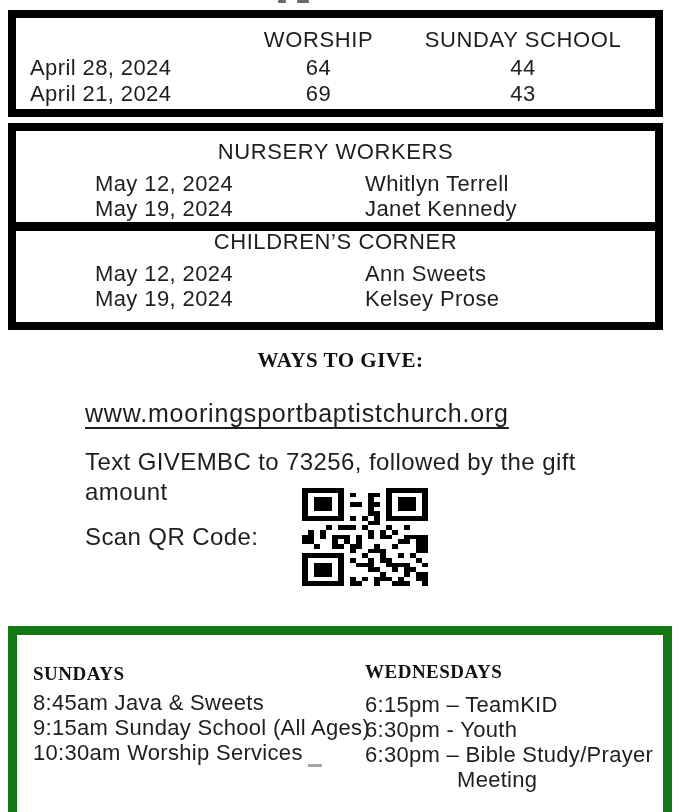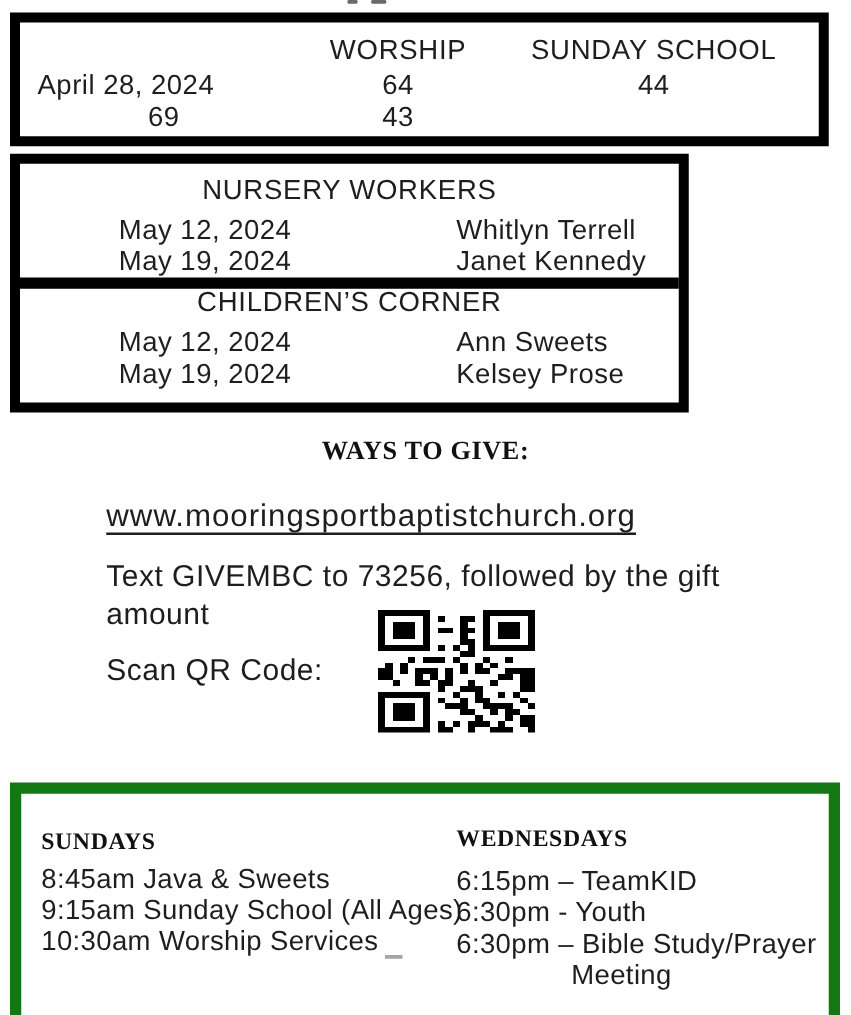--- a/index.html
+++ b/index.html
@@ -14,21 +14,21 @@
   
   .att-box { position:absolute; left:8px; top:10px; width:655px; height:107px;
              border:8px solid #000; background:#fff; padding-top:7px; }
   .att-row { display:grid; grid-template-columns:230px 145px 1fr; align-items:center; }
   .att-head { height:30px; font-size:22px; letter-spacing:0.6px; font-weight:500; }
   .att-data { height:26px; font-size:22px; letter-spacing:0.4px; }
   .att-row .c1 { padding-left:14px; text-align:left; }
   .att-row .c2, .att-row .c3 { text-align:center; }
 
   
-  .work-box { position:absolute; left:8px; top:123px; width:543px; height:207px;
+  .work-box { position:absolute; left:8px; top:123px; width:655px; height:207px;
               border:8px solid #000; background:#fff; }
   .divider { position:absolute; left:0; top:91px; width:100%; height:9px; background:#000; }
   .compartment { position:absolute; left:0; width:100%; }
   .comp-nursery { top:0; padding-top:8px; }
   .comp-children { top:88px; padding-top:10px; }
   .comp-title { text-align:center; font-size:22px; letter-spacing:0.6px; height:24px; margin-bottom:8px; }
   .work-row { display:grid; grid-template-columns:270px 1fr; padding-left:79px;
               font-size:22px; letter-spacing:0.4px; line-height:25px; }
 
   
@@ -70,20 +70,21 @@
       <div class="c1"></div>
       <div class="c2">WORSHIP</div>
       <div class="c3">SUNDAY SCHOOL</div>
     </div>
     <div class="att-row att-data">
       <div class="c1">April 28, 2024</div>
       <div class="c2">64</div>
       <div class="c3">44</div>
     </div>
     <div class="att-row att-data">
+      <div class="c1">April 21, 2024</div>
       <div class="c2">69</div>
       <div class="c3">43</div>
     </div>
   </div>
 
   <div class="work-box">
     <div class="compartment comp-nursery">
       <div class="comp-title">NURSERY WORKERS</div>
       <div class="work-row">
         <div>May 12, 2024</div>

